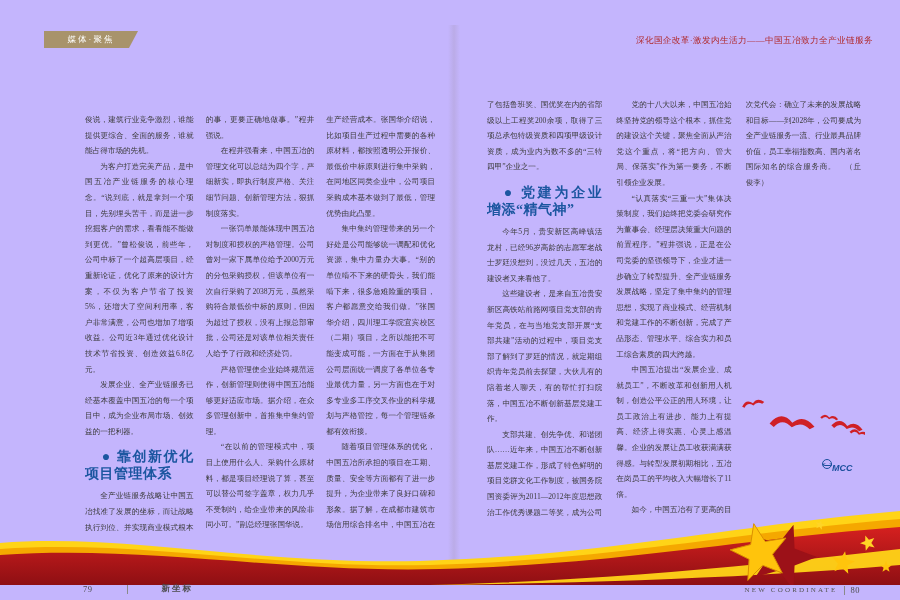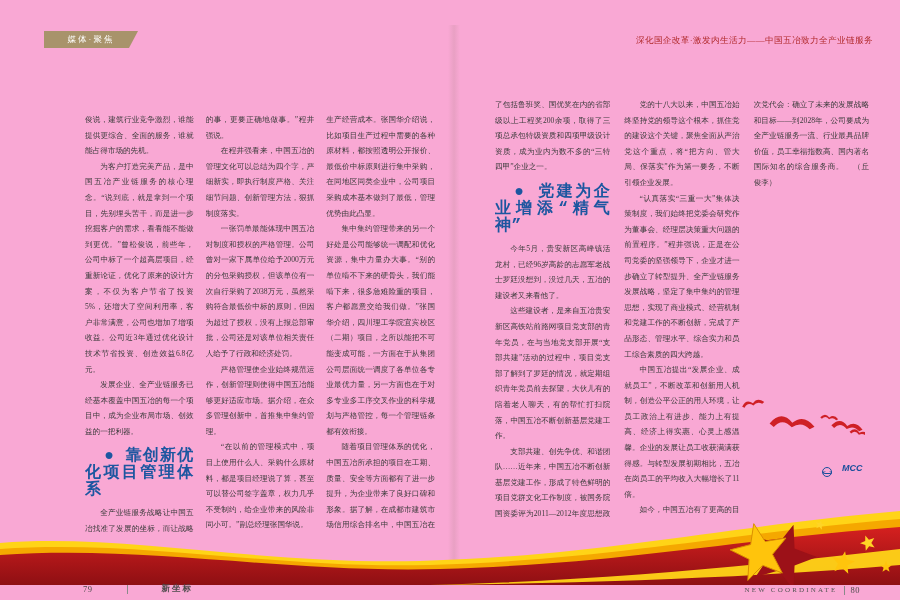--- a/index.html
+++ b/index.html
@@ -2,54 +2,54 @@
 <html style="--accent-red: #b0282a; --heading-blue: #1c56a0; --tag-tan: #a8936b; --wave-red: #cf1a20; --wave-gold: #ffd417; --star-gold: #ffc40c; --mcc-blue: #1a4f9c;"><head>
 <meta charset="utf-8">
 <style>
   :root{
     --accent-red:#b0282a; --heading-blue:#1c56a0; --tag-tan:#a8936b;
     --wave-red:#cf1a20; --wave-gold:#ffd417; --text:#3b3b3b;
   }
   *{box-sizing:border-box;margin:0;padding:0}
   html,body{width:900px;height:600px;overflow:hidden;background:#fff;
     font-family:"Liberation Serif","DejaVu Serif",serif;}
-  #spread{position:relative;width:900px;height:600px;background:#f9a8d4;}
+  #spread{position:relative;width:900px;height:600px;background:#c4b5fd;}
 
   
   .section-tag{position:absolute;left:44px;top:31px;width:94px;height:17px;
     background:var(--tag-tan);color:#fff;font-size:8.5px;letter-spacing:2px;
     line-height:17px;text-align:center;
     clip-path:polygon(0 0,100% 0,calc(100% - 9px) 100%,0 100%);}
   .headline{position:absolute;right:27px;top:35px;color:var(--accent-red);
     font-size:8.6px;letter-spacing:.4px;}
 
   
   .page-text{position:absolute;display:flex;}
   #left-text{left:85px;top:112px;width:350px;height:424px;gap:12px;}
-  #right-text{left:487px;top:97px;width:374px;height:424px;gap:14px;margin-left:8px;}
+  #right-text{left:487px;top:97px;width:374px;height:424px;gap:14px;}
   .col{flex:1 1 0;height:100%;overflow:hidden;text-align:justify;
     color:var(--text);font-size:7.6px;line-height:15.6px;}
   .col p{text-indent:2em;}
   .col p.cont{text-indent:0;}
-  .col p.head{color:var(--heading-blue);font-weight:bold;font-size:16px;
+  .col p.head{color:var(--heading-blue);font-weight:bold;font-size:14px;
     line-height:17px;text-indent:1.2em;margin:9px 0 6px;letter-spacing:.5px;
-    font-family:Liberation Mono, monospace;}
+    font-family:Liberation Serif, serif;}
   .byline{padding-left:1.2em;}
 
   
   .gutter{position:absolute;left:448px;top:25px;width:12px;height:545px;
     background:linear-gradient(90deg,rgba(0,0,0,0) 0%,rgba(121,106,84,.13) 50%,rgba(0,0,0,0) 100%);}
 
   
   #wave-svg{position:absolute;left:0;top:503px;width:900px;height:82px;display:block;}
   #birds-svg{position:absolute;left:733px;top:386px;width:132px;height:56px;display:block;}
   .mcc-logo{position:absolute;left:822px;top:459px;width:34px;height:18px;
     color:#1a4f9c;font-family:"Liberation Sans","DejaVu Sans",sans-serif;
     font-weight:bold;font-style:italic;font-size:9px;line-height:18px;
-    display:flex;align-items:flex-end;gap:10px;}
+    display:flex;align-items:flex-start;gap:0;}
   .mcc-globe{width:10px;height:10px;border-radius:50%;border:1.4px solid #1a4f9c;
     position:relative;flex:0 0 auto;}
   .mcc-globe::after{content:"";position:absolute;left:0;top:3px;width:7px;height:2.4px;
     border-radius:50%;border:1px solid #1a4f9c;border-top:none;}
 
   
   .footer{position:absolute;bottom:5px;display:flex;align-items:center;
     color:#4a4a4a;font-size:7.5px;}
   #footer-left{left:83px;gap:28px;}
   #footer-right{right:40px;}

